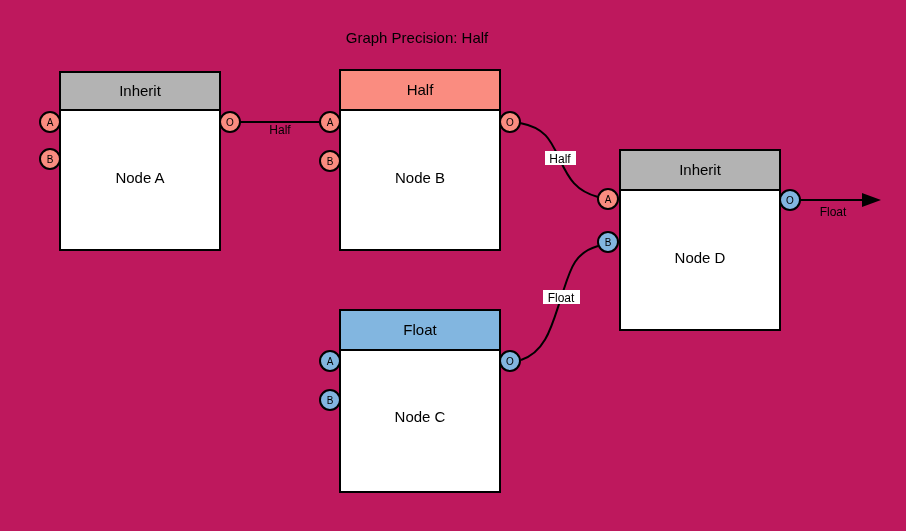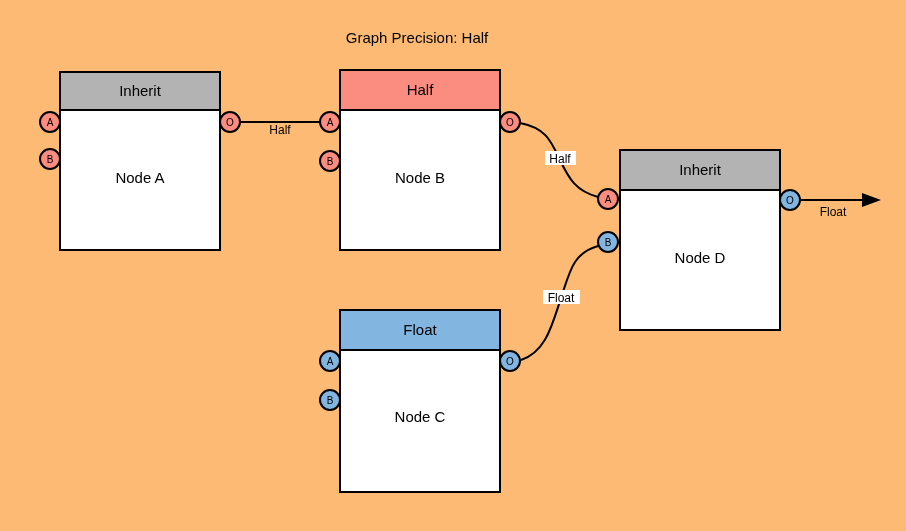--- a/index.html
+++ b/index.html
@@ -5,21 +5,21 @@
   html, body {
     margin: 0;
     padding: 0;
     background: #ffffff;
     font-family: "Liberation Sans", sans-serif;
   }
   .canvas-wrap {
     width: 906px;
     height: 531px;
     position: relative;
-    background: #fdba74;
+    background: #be185d;
     overflow: hidden;
   }
   svg text {
     font-family: "Liberation Sans", sans-serif;
     fill: #000000;
   }
   .title-text   { font-size: 15px; }
   .header-text  { font-size: 15px; }
   .name-text    { font-size: 15px; }
   .edge-label   { font-size: 12px; }

